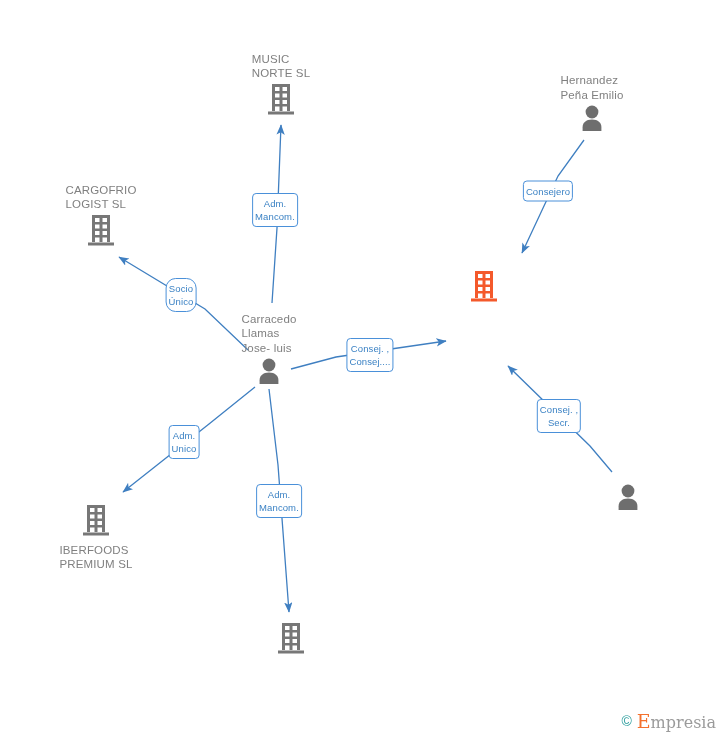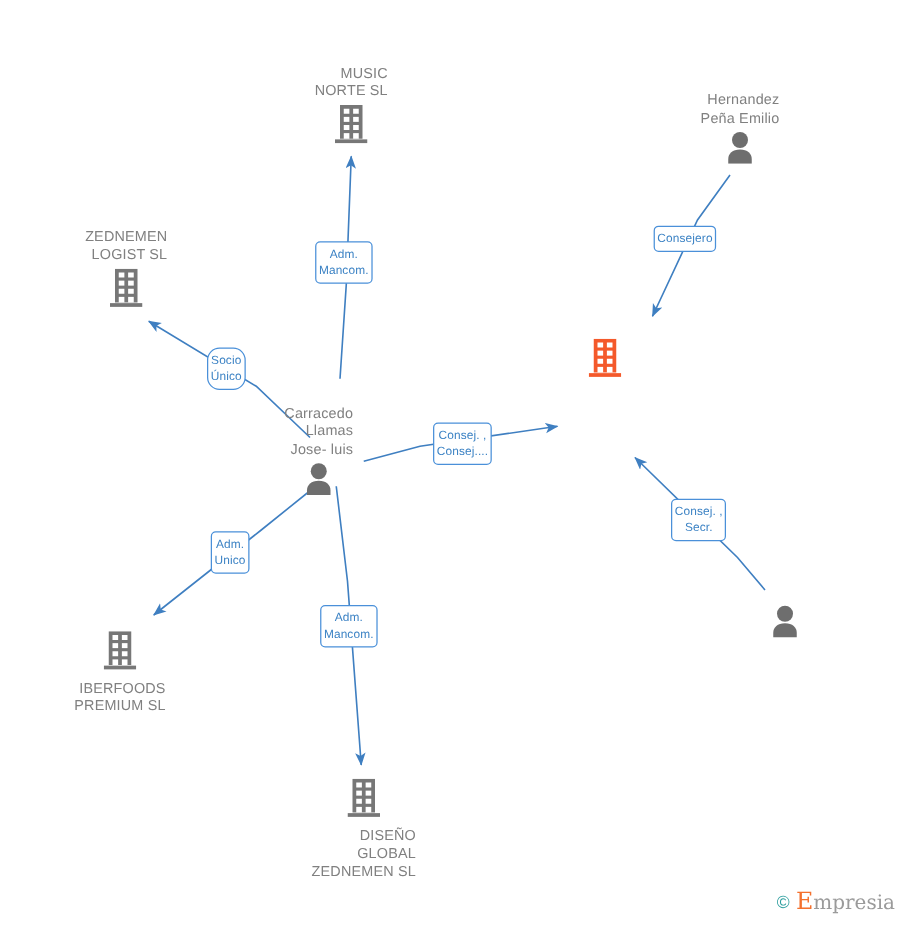--- a/index.html
+++ b/index.html
@@ -22,21 +22,21 @@
     left: 0;
     top: 0;
     width: 728px;
     height: 740px;
     pointer-events: none;
   }
   .node {
     position: absolute;
     width: 140px;
     margin-left: -70px;
-    text-align: right;
+    text-align: left;
     display: flex;
     flex-direction: column;
     align-items: center;
   }
   .node-label {
     font-size: 11.5px;
     line-height: 14.5px;
     color: #808080;
     white-space: pre-line;
     letter-spacing: 0.15px;
@@ -123,21 +123,21 @@
             <rect x="7" y="9.5" width="4.5" height="4" fill="#ffffff"></rect>
             <rect x="14.5" y="9.5" width="4.5" height="4" fill="#ffffff"></rect>
             <rect x="7" y="16" width="4.5" height="4" fill="#ffffff"></rect>
             <rect x="14.5" y="16" width="4.5" height="4" fill="#ffffff"></rect>
             <rect x="7" y="22.5" width="4.5" height="4.5" fill="#ffffff"></rect>
             <rect x="14.5" y="22.5" width="4.5" height="4.5" fill="#ffffff"></rect>
             <rect x="0" y="27.5" width="26" height="3" fill="#777777"></rect>
           </svg></div>
       </div>
       <div class="node company-above" style="left: 101px; top: 182.5px;">
-        <div class="node-label">ZEDNEMEN
+        <div class="node-label">CARGOFRIO
 LOGIST SL</div>
         <div class="node-icon"><svg width="26" height="31" viewBox="0 0 26 31">
             <rect x="4" y="0" width="18" height="27" fill="#777777"></rect>
             <rect x="7" y="3" width="4.5" height="4" fill="#ffffff"></rect>
             <rect x="14.5" y="3" width="4.5" height="4" fill="#ffffff"></rect>
             <rect x="7" y="9.5" width="4.5" height="4" fill="#ffffff"></rect>
             <rect x="14.5" y="9.5" width="4.5" height="4" fill="#ffffff"></rect>
             <rect x="7" y="16" width="4.5" height="4" fill="#ffffff"></rect>
             <rect x="14.5" y="16" width="4.5" height="4" fill="#ffffff"></rect>
             <rect x="7" y="22.5" width="4.5" height="4.5" fill="#ffffff"></rect>
@@ -160,21 +160,21 @@
             <rect x="14.5" y="3" width="4.5" height="4" fill="#ffffff"></rect>
             <rect x="7" y="9.5" width="4.5" height="4" fill="#ffffff"></rect>
             <rect x="14.5" y="9.5" width="4.5" height="4" fill="#ffffff"></rect>
             <rect x="7" y="16" width="4.5" height="4" fill="#ffffff"></rect>
             <rect x="14.5" y="16" width="4.5" height="4" fill="#ffffff"></rect>
             <rect x="7" y="22.5" width="4.5" height="4.5" fill="#ffffff"></rect>
             <rect x="14.5" y="22.5" width="4.5" height="4.5" fill="#ffffff"></rect>
             <rect x="0" y="27.5" width="26" height="3" fill="#f4592b"></rect>
           </svg></div>
       </div>
-      <div class="node company-above" style="left: 255px; top: 311.5px; margin-top: 12px;">
+      <div class="node company-above" style="left: 269px; top: 311.5px;">
         <div class="node-label">Carracedo
 Llamas
 Jose- luis</div>
         <div class="node-icon"><svg width="26" height="26" viewBox="0 0 26 26">
             <circle cx="13" cy="7" r="6.4" fill="#6e6e6e"></circle>
             <path d="M13 14.6c-6 0-9.4 3.3-9.4 7.6 0 1.5 0 2.6 0 3.8h18.8c0-1.2 0-2.3 0-3.8 0-4.3-3.4-7.6-9.4-7.6z" fill="#6e6e6e"></path>
           </svg></div>
       </div>
       <div class="node company-below" style="left: 628px; top: 484px;">
         <div class="node-icon"><svg width="26" height="26" viewBox="0 0 26 26">
@@ -204,23 +204,20 @@
             <rect x="7" y="3" width="4.5" height="4" fill="#ffffff"></rect>
             <rect x="14.5" y="3" width="4.5" height="4" fill="#ffffff"></rect>
             <rect x="7" y="9.5" width="4.5" height="4" fill="#ffffff"></rect>
             <rect x="14.5" y="9.5" width="4.5" height="4" fill="#ffffff"></rect>
             <rect x="7" y="16" width="4.5" height="4" fill="#ffffff"></rect>
             <rect x="14.5" y="16" width="4.5" height="4" fill="#ffffff"></rect>
             <rect x="7" y="22.5" width="4.5" height="4.5" fill="#ffffff"></rect>
             <rect x="14.5" y="22.5" width="4.5" height="4.5" fill="#ffffff"></rect>
             <rect x="0" y="27.5" width="26" height="3" fill="#777777"></rect>
           </svg></div>
-        <div class="node-label">DISEÑO
-GLOBAL
-ZEDNEMEN  SL</div>
       </div>
     </div>
   <div id="labels-layer">
       <div class="edge-label" style="left: 275px; top: 210px;">Adm.
 Mancom.</div>
       <div class="edge-label" style="left: 181px; top: 295px; border-radius: 10px;">Socio
 Único</div>
       <div class="edge-label" style="left: 370px; top: 355px;">Consej. ,
 Consej....</div>
       <div class="edge-label" style="left: 184px; top: 442px;">Adm.

